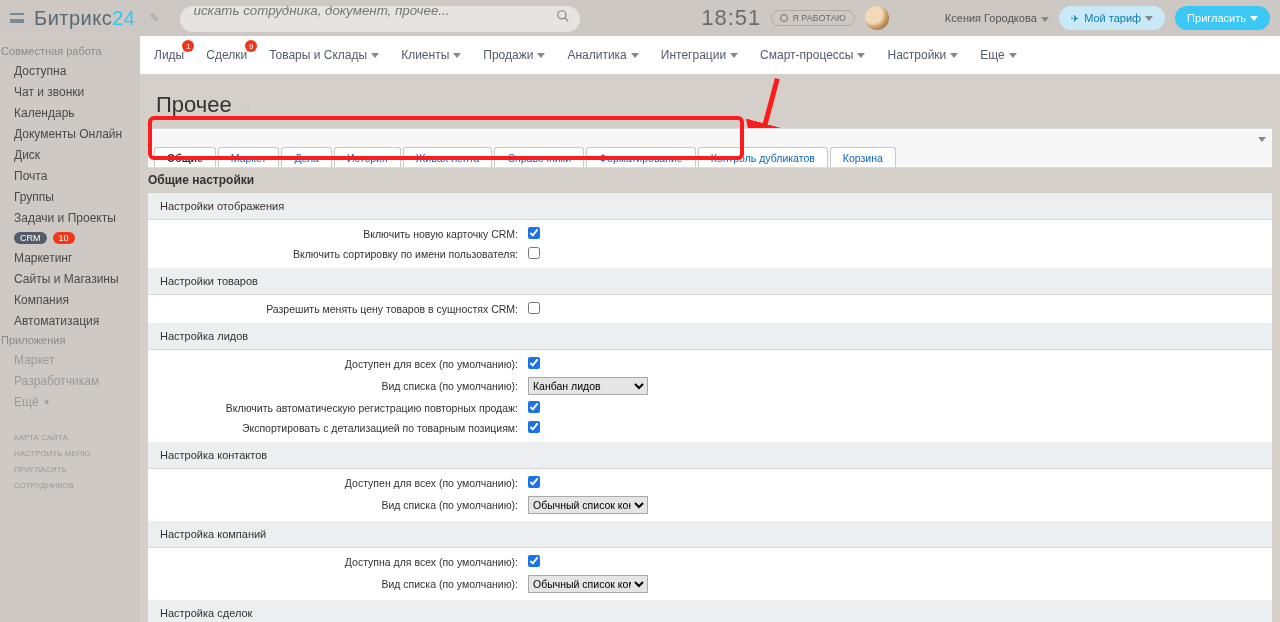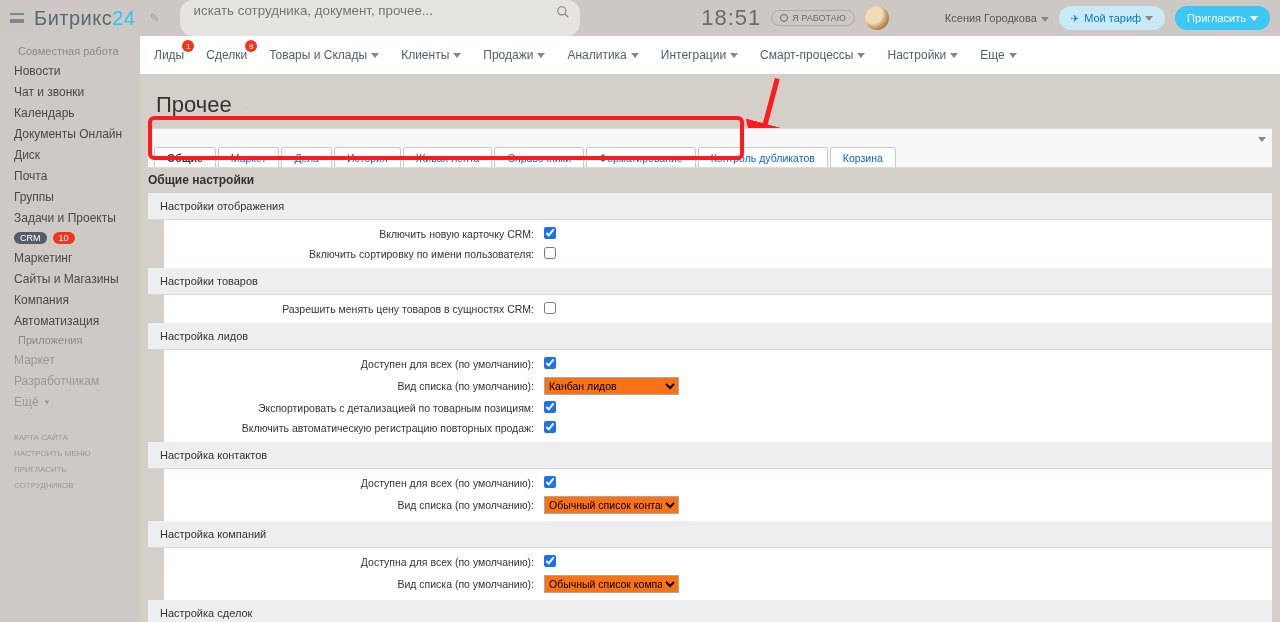--- a/index.html
+++ b/index.html
@@ -6,37 +6,37 @@
   body { font-family: "Helvetica Neue", Arial, sans-serif; font-size: 12px; color: #333; background: #d5cfca; width: 1280px; height: 622px; overflow: hidden; }
 
   .topbar { height: 36px; display: flex; align-items: center; padding: 0 10px; gap: 10px; background: rgba(200,195,190,.6); }
   .burger { width: 14px; height: 10px; border-top: 2px solid #7a8a94; border-bottom: 2px solid #7a8a94; position: relative; }
   .burger::before { content:""; position:absolute; top:4px; left:0; right:0; border-top:2px solid #7a8a94; }
   .logo { font-size: 20px; font-weight: 300; color: #5a6a74; letter-spacing: .5px; }
   .logo b { font-weight: 400; }
   .logo .n24 { color: #2fc7f7; font-weight: 400; }
   .edit-pencil { color:#9aa0a6; margin-left:4px; }
   .searchwrap { flex:0 0 400px; margin-left:10px; position:relative; }
-  .searchwrap input { width:100%; height:36px; border:none; border-radius:13px; padding:0 32px 16px 14px; background:rgba(255,255,255,.5); color:#555; outline:none; }
+  .searchwrap input { width:100%; height:26px; border:none; border-radius:13px; padding:0 32px 16px 14px; background:rgba(255,255,255,.5); color:#555; outline:none;font-style:italic; }
   .searchwrap .sicon { position:absolute; right:10px; top:5px; color:#888; }
   .spacer { flex:1; }
   .clock { font-size:22px; color:#6b6b6b; font-weight:300; letter-spacing:1px; }
   .work { font-size:9px; color:#6b6b6b; border:1px solid rgba(0,0,0,.15); border-radius:10px; padding:2px 8px; display:flex; align-items:center; gap:4px; }
   .work::before { content:""; width:6px; height:6px; border:1px solid #6b6b6b; border-radius:50%; }
   .avatar { width:24px; height:24px; border-radius:50%; background: radial-gradient(circle at 35% 35%, #f3d9b8 40%, #c89a60 60%, #67503a 100%); }
   .uname { font-size:11px; color:#555;padding-left:46px; }
   .caret { display:inline-block; width:0; height:0; border-left:4px solid transparent; border-right:4px solid transparent; border-top:5px solid #888; margin-left:4px; vertical-align:middle; }
   .btn { height:24px; border:none; border-radius:12px; padding:0 12px; font-size:11px; cursor:pointer; display:flex; align-items:center; }
   .btn-tarif { background:#c9e9f7; color:#0a7bb8; }
   .btn-tarif::before { content:"✈"; margin-right:5px; font-size:10px; }
   .btn-invite { background:#3bc8f5; color:#fff;justify-content:center; }
 
   .layout { display:flex; height:586px; }
   .sidebar { width:140px; background:rgba(200,195,190,.5); padding-top:6px; font-size:12px; color:#4a4a4a; }
-  .sgroup { padding:3px 18px; color:#8a8a8a; font-size:11px; }
+  .sgroup { padding:3px 1px; color:#8a8a8a; font-size:11px; }
   .sitem { padding:3.5px 14px; cursor:pointer; display:flex; align-items:center; gap:6px; }
   .sitem.faded { color:#9a9a9a; }
   .sitem .pill { background:#545c6a; color:#fff; font-size:9px; padding:1px 6px; border-radius:8px; }
   .sitem .pill.red { background:#f1361a; }
   .sfoot { margin-top:18px; padding:0 14px; font-size:8px; color:#999; text-transform:uppercase; line-height:16px; }
 
   .main { flex:1; display:flex; flex-direction:column; }
   .mainnav { height:38px; background:#fff; display:flex; align-items:center; padding:16px 14px; gap:22px; font-size:12px; color:#535c69; }
   .navitem { position:relative; cursor:pointer; display:flex; align-items:center; }
   .navitem .bubble { position:absolute; top:-8px; right:-10px; background:#f1361a; color:#fff; font-size:8px; min-width:12px; height:12px; border-radius:6px; display:flex; align-items:center; justify-content:center; padding:0 3px; }
@@ -52,23 +52,23 @@
   .tabsbar { background:#f7f7f7; border-top:1px solid #dcdcdc; border-bottom:1px solid #dcdcdc; display:flex; align-items:flex-end; padding:0 6px; height:40px; position:relative; }
   .tab { border:1px solid #c9c9c9; border-bottom:none; background:#fff; padding:4px 12px 3px; font-size:10.5px; color:#0b66c3; margin-right:2px; border-radius:3px 3px 0 0; cursor:pointer; white-space:nowrap; }
   .tab.active { color:#333; font-weight:700; position:relative; z-index:2; }
   .tabs-caret { position:absolute; right:6px; top:8px; color:#888; }
 
   .content { flex:1; margin:0 8px; overflow:auto; }
   .section-sub { background:#edeef0; border-bottom:1px solid #d6d6d6; padding:7px 12px; font-size:11px; color:#333; }
   .row { display:flex; align-items:center; padding:3px 0; font-size:10.5px; }
   .row .lbl { width:376px; text-align:right; padding-right:6px; color:#333; }
   .row .ctrl { padding-left:4px; }
-  .row select { width:135px; height:18px; border:1px solid #a9a9a9; font-size:10.5px; background:#f97316; }
+  .row select { width:120px; height:18px; border:1px solid #a9a9a9; font-size:10.5px; background:#e5e5e5; }
   .row input[type=checkbox] { accent-color:#1a73e8; width:12px; height:12px; }
-  .whitepad { background:#fff; padding:4px 0;margin-left:16px; }
+  .whitepad { background:#fff; padding:4px 0; }
   .first-title { padding:1px 0 6px 0; font-weight:700; font-size:12px; color:#333; background:transparent; }
 </style>
 </head>
 <body>
 
 <div class="topbar">
   <span class="burger"></span>
   <span class="logo"><b>Битрикс</b><span class="n24">24</span></span>
   <span class="edit-pencil">✎</span>
   <div class="searchwrap">
@@ -91,21 +91,21 @@
     </button>
   <button class="btn btn-invite">
       <span>Пригласить</span>
       <span class="caret" style="border-top-color:#fff"></span>
     </button>
 </div>
 
 <div class="layout">
   <div class="sidebar">
     <div class="sgroup">Совместная работа</div>
-    <div class="sitem">Новости</div>
+    <div class="sitem">Доступна</div>
     <div class="sitem">Чат и звонки</div>
     <div class="sitem">Календарь</div>
     <div class="sitem">Документы Онлайн</div>
     <div class="sitem">Диск</div>
     <div class="sitem">Почта</div>
     <div class="sitem">Группы</div>
     <div class="sitem">Задачи и Проекты</div>
     <div class="sitem">
         <span class="pill">CRM</span>
         <span class="pill red">10</span>
@@ -229,25 +229,25 @@
       <div class="whitepad">
         <div class="row">
             <div class="lbl">Доступен для всех (по умолчанию):</div>
             <div class="ctrl"><input type="checkbox" checked="" style=""></div>
           </div>
         <div class="row">
             <div class="lbl">Вид списка (по умолчанию):</div>
             <div class="ctrl"><select><option>Канбан лидов</option></select></div>
           </div>
         <div class="row">
+            <div class="lbl">Включить автоматическую регистрацию повторных продаж:</div>
+            <div class="ctrl"><input type="checkbox" checked="" style=""></div>
+          </div>
+        <div class="row">
             <div class="lbl">Экспортировать с детализацией по товарным позициям:</div>
-            <div class="ctrl"><input type="checkbox" checked="" style=""></div>
-          </div>
-        <div class="row">
-            <div class="lbl">Включить автоматическую регистрацию повторных продаж:</div>
             <div class="ctrl"><input type="checkbox" checked="" style=""></div>
           </div>
       </div>
 
       <div class="section-sub">Настройка контактов</div>
       <div class="whitepad">
         <div class="row">
             <div class="lbl">Доступен для всех (по умолчанию):</div>
             <div class="ctrl"><input type="checkbox" checked="" style=""></div>
           </div>

